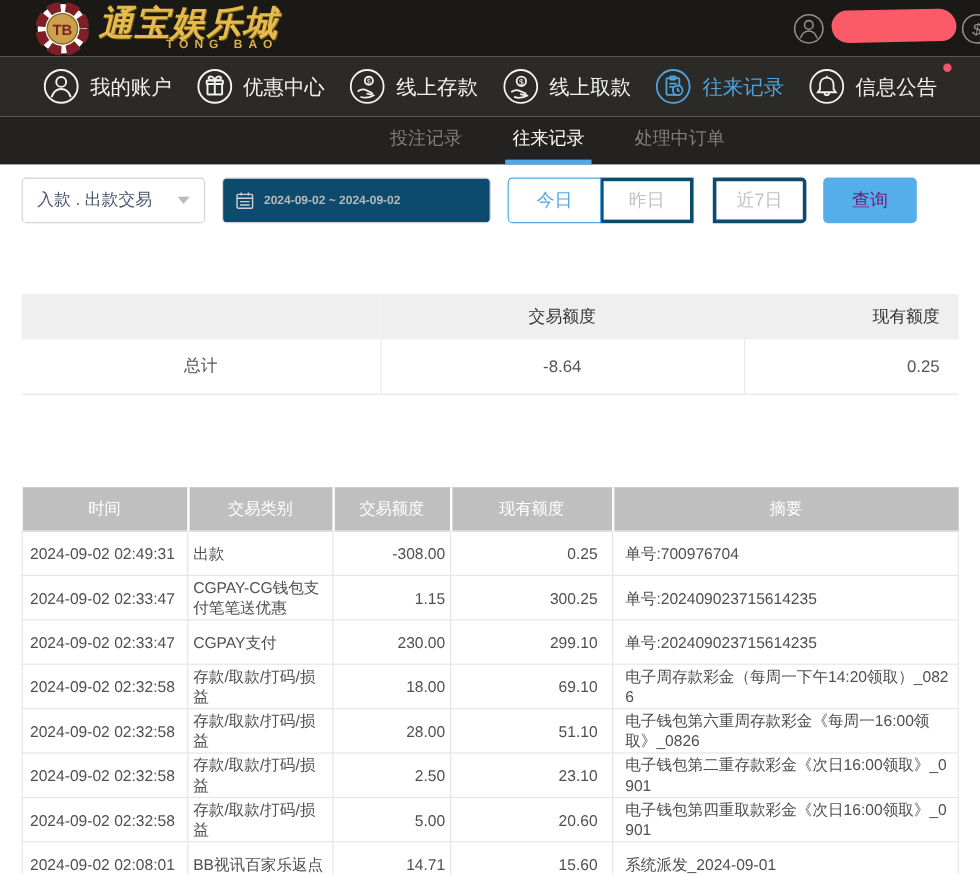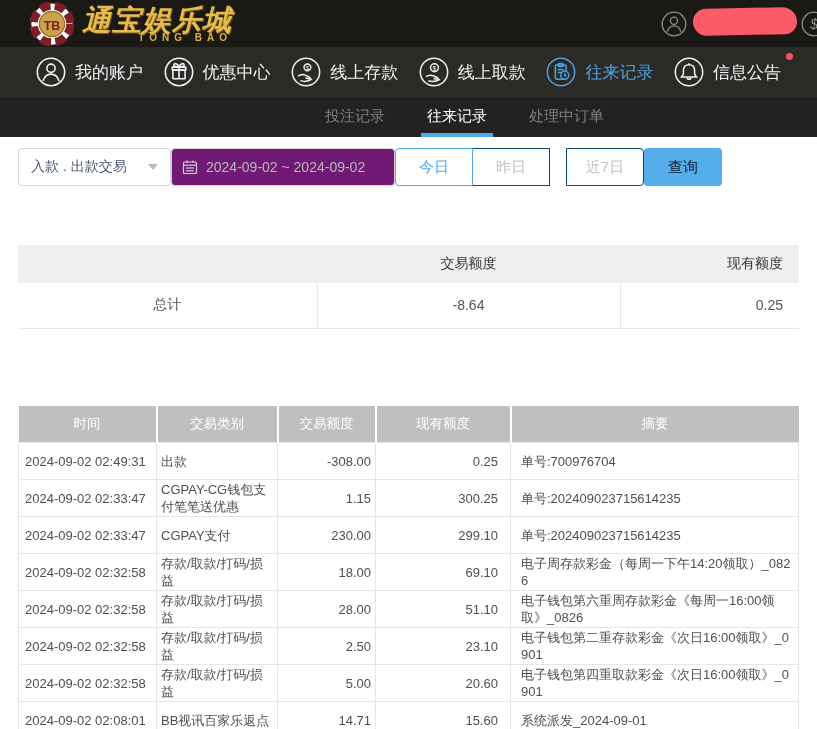--- a/index.html
+++ b/index.html
@@ -23,33 +23,33 @@
   .nav-item svg { width:30px; height:30px; color:#f2f2f2; }
   .nav-item.active, .nav-item.active svg { color:#4da3e0; }
   .nav-dot { position:absolute; top:-4px; right:-12px; width:7px; height:7px; border-radius:50%; background:#f4526a; }
 
   
   .subnav { height:40px; background:#232220; display:flex; justify-content:center; gap:30px; padding-left:112px; }
   .subtab { height:40px; line-height:38px; padding:0 6px; font-size:15px; color:#7f7f7f; cursor:pointer; border-bottom:4px solid transparent; }
   .subtab.active { color:#fff; border-bottom-color:#4da9e8; }
 
   
-  .filterbar { display:flex; align-items:center; padding:11px 0 17px 18px; }
+  .filterbar { display:flex; align-items:center; gap:14px; padding:11px 0 17px 18px; }
   .fselect { width:153px; height:38px; border:1px solid #d4d4d4; border-radius:4px; display:flex; align-items:center;
     justify-content:space-between; padding:0 12px; font-size:14px; color:#46536e; cursor:pointer; background:#fff; }
   .caret { width:0; height:0; border-left:5px solid transparent; border-right:5px solid transparent; border-top:6px solid #b9b9b9; }
   .fdate { width:224px; height:38px; border:1px solid #d4d4d4; border-radius:4px; display:flex; align-items:center; gap:8px;
-    padding:0 10px; font-size:14px; color:#b9b9b9; cursor:pointer; background:#701a75; }
+    padding:0 10px; font-size:10px; color:#b9b9b9; cursor:pointer; background:#0c4a6e;font-weight:bold; }
   .fdate svg { width:16px; height:16px; color:#cfcfcf; flex:none; }
   .qgroup { display:flex; }
-  .qbtn { width:78px; height:38px; background:#fff; border:1px solid #0c4a6e; font-size:15px; color:#c2c2c2; cursor:pointer; margin-left:-1px; }
+  .qbtn { width:78px; height:38px; background:#fff; border:3px solid #0c4a6e; font-size:15px; color:#c2c2c2; cursor:pointer; margin-left:-1px; }
   .qbtn:first-child { border-radius:4px 0 0 4px; margin-left:0; }
   .qbtn:last-child { border-radius:0 4px 4px 0;margin-left:16px; }
   .qbtn.active { border:1px solid #4fa8e8; color:#4fa8e8; position:relative; z-index:1; }
-  .searchbtn { width:78px; height:38px; background:#55aeea; color:#0f172a; font-size:15px; border:none; border-radius:4px; cursor:pointer; }
+  .searchbtn { width:78px; height:38px; background:#55aeea; color:#701a75; font-size:15px; border:none; border-radius:4px; cursor:pointer; }
 
   
   .summary { margin:42px 18px 0; }
   .summary table { width:100%; border-collapse:collapse; table-layout:fixed; }
   .summary th { background:#efefef; height:38px; font-size:14px; font-weight:normal; color:#333; }
   .summary th.h-mid { text-align:center; }
   .summary th.h-right { text-align:right; padding-right:16px; }
   .summary td { height:45px; font-size:14px; color:#555; border-bottom:1px solid #e8e8e8; }
   .summary td + td { border-left:1px solid #e8e8e8; }
   .summary .s-label { text-align:center; }

